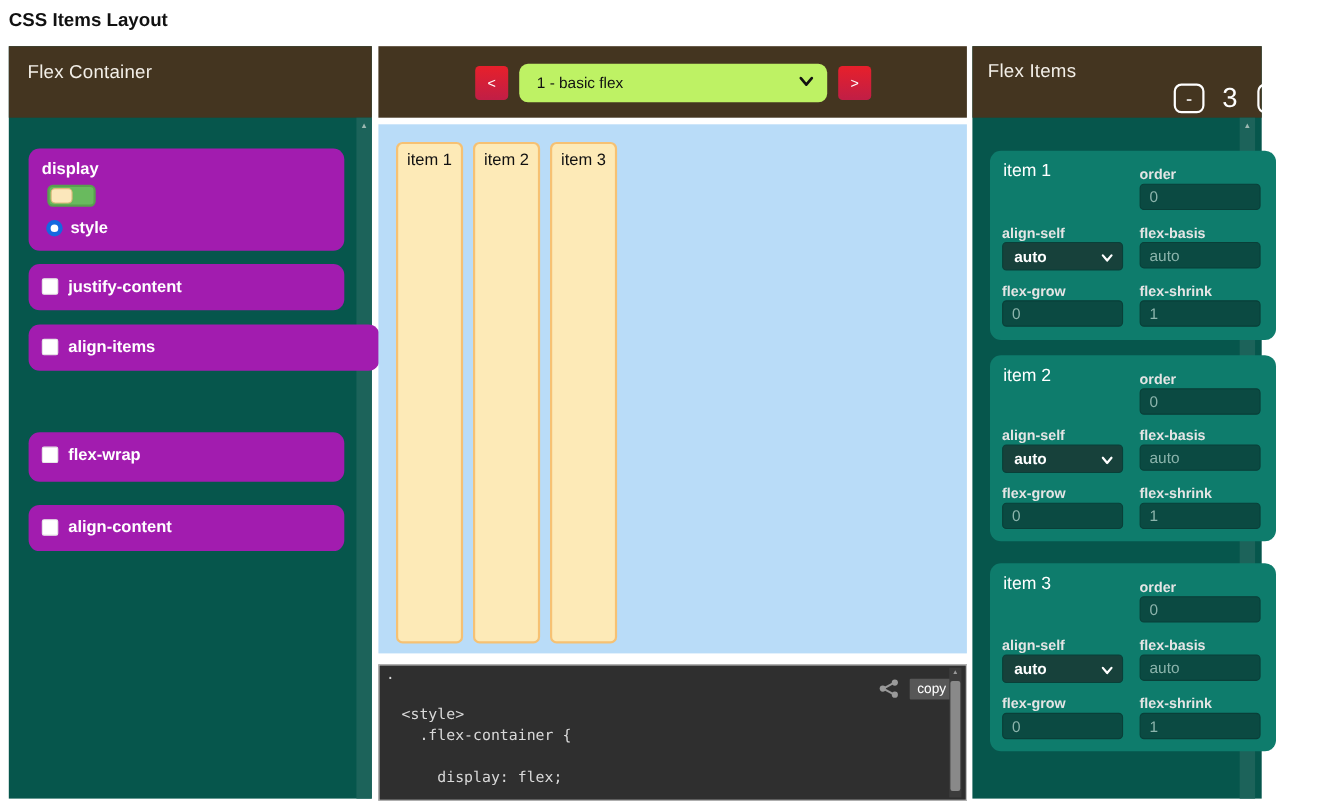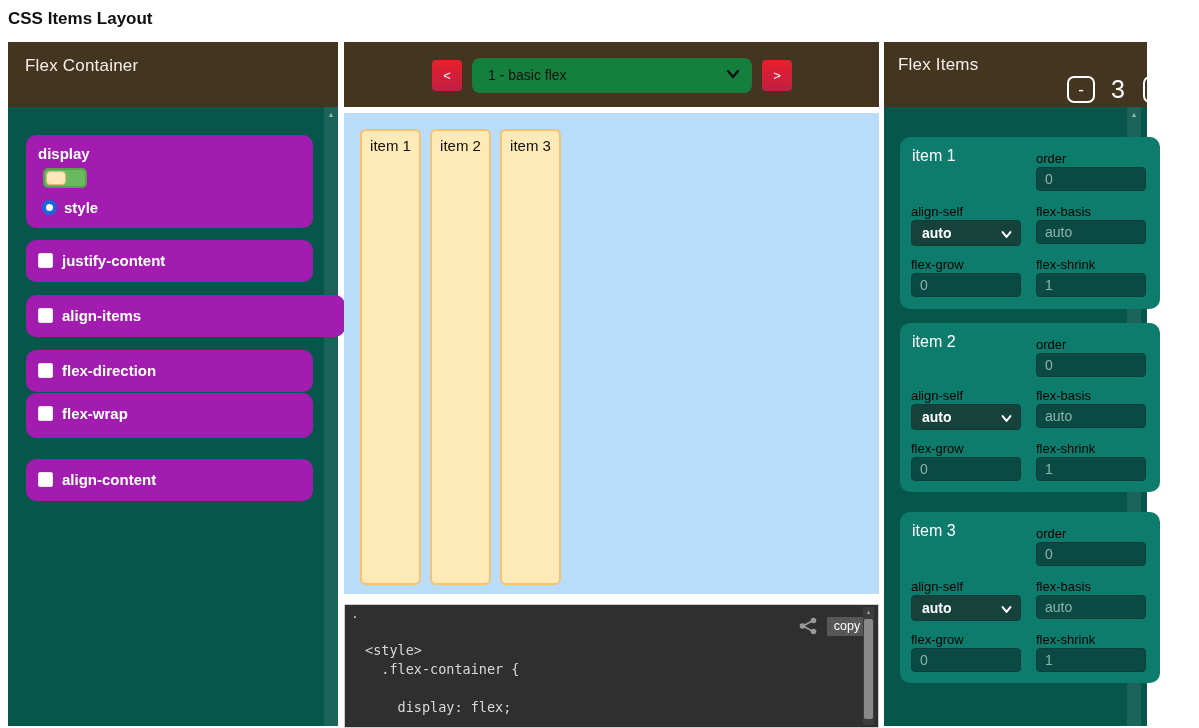--- a/index.html
+++ b/index.html
@@ -37,21 +37,21 @@
   .toggle .knob { position:absolute; left:1px; top:1px; width:20px; height:14px;
                   background:#fbe7bb; border:1px solid #ddb97a; border-radius:4px; }
   .radio { position:absolute; width:15px; height:15px; border-radius:50%;
            border:4px solid #1569e0; background:#fff; }
 
   
   #mid-header { left:344px; top:42px; width:535px; height:65px; background:#443520; }
   .nav-btn { position:absolute; width:30px; height:31px; border:none; border-radius:4px;
              background:linear-gradient(180deg,#e7202b,#c01e46); color:#fff;
              font-size:13px; cursor:pointer; font-family:"Liberation Sans",sans-serif; }
-  .select-wrap { position:absolute; background:#15803d; border-radius:8px; }
+  .select-wrap { position:absolute; background:#bef264; border-radius:8px; }
   .select-wrap .sel-text { position:absolute; left:16px; top:7px; font-size:14px; color:#111; }
   .select-wrap svg { position:absolute; right:12px; top:9px; }
 
   #flex-preview { left:344px; top:113px; width:535px; height:481px; background:#b9dcf8; }
   .flex-item { position:absolute; top:16px; width:61px; height:456px; background:#fdeab7;
                border:2px solid #f6c173; border-radius:6px; text-align:center;
                padding-top:6px; font-size:15px; color:#111; }
 
   #code-panel { left:344px; top:604px; width:535px; height:124px; background:#2f2f2f;
                 border:1px solid #cdcdcd; overflow:hidden; }
@@ -76,21 +76,21 @@
                border:2px solid #fff; border-radius:7px; color:#fff; font-size:17px;
                line-height:22px; text-align:center; cursor:pointer;
                font-family:"Liberation Sans",sans-serif; }
   #item-count { position:absolute; left:219px; top:33px; width:30px; text-align:center;
                 font-size:25px; color:#fff; }
 
   .item-card { position:absolute; left:16px; width:260px; background:#0e7c6c;
                border-radius:10px; }
   .item-title { position:absolute; left:12px; top:10px; font-size:16px; font-weight:500;
                 color:#fff; }
-  .fld-label { position:absolute; font-size:13px; font-weight:normal; color:#000000; }
+  .fld-label { position:absolute; font-size:13px; font-weight:bold; color:#e5e5e5; }
   .fld-input { position:absolute; width:110px; height:24px; background:#0b4a42;
                border:1px solid #093f38; border-radius:4px; color:#8cb4ac;
                font-size:14px; padding-left:8px;
                font-family:"Liberation Sans",sans-serif; }
   .fld-input::placeholder { color:#8cb4ac; opacity:1; }
   .fld-select { position:absolute; width:110px; height:26px; background:#17413b;
                 border:1px solid #093f38; border-radius:4px; cursor:pointer; }
   .fld-select .sel-text { position:absolute; left:10px; top:4px; font-size:14px;
                           font-weight:bold; color:#fff; }
   .fld-select svg { position:absolute; right:8px; top:8px; }
@@ -121,24 +121,20 @@
       </div>
 
       <div class="card" style="left:18px; top:133px; width:287px; height:42px;">
         <div class="checkbox" style="left:12px; top:13px;"></div>
         <div class="prop-label abs" style="left:36px; top:12px;">justify-content</div>
       </div>
       <div class="card" style="left:18px; top:188px; width:319px; height:42px;">
         <div class="checkbox" style="left:12px; top:13px;"></div>
         <div class="prop-label abs" style="left:36px; top:12px;">align-items</div>
       </div>
-      <div class="card" style="left:18px; top:243px; width:287px; height:42px;">
-        <div class="checkbox" style="left:12px; top:13px;"></div>
-        <div class="prop-label abs" style="left:36px; top:12px;">flex-direction</div>
-      </div>
       <div class="card" style="left:18px; top:286px; width:287px; height:45px;">
         <div class="checkbox" style="left:12px; top:13px;"></div>
         <div class="prop-label abs" style="left:36px; top:12px;">flex-wrap</div>
       </div>
       <div class="card" style="left:18px; top:352px; width:287px; height:42px;">
         <div class="checkbox" style="left:12px; top:13px;"></div>
         <div class="prop-label abs" style="left:36px; top:12px;">align-content</div>
       </div>
     </div>
   </div>

